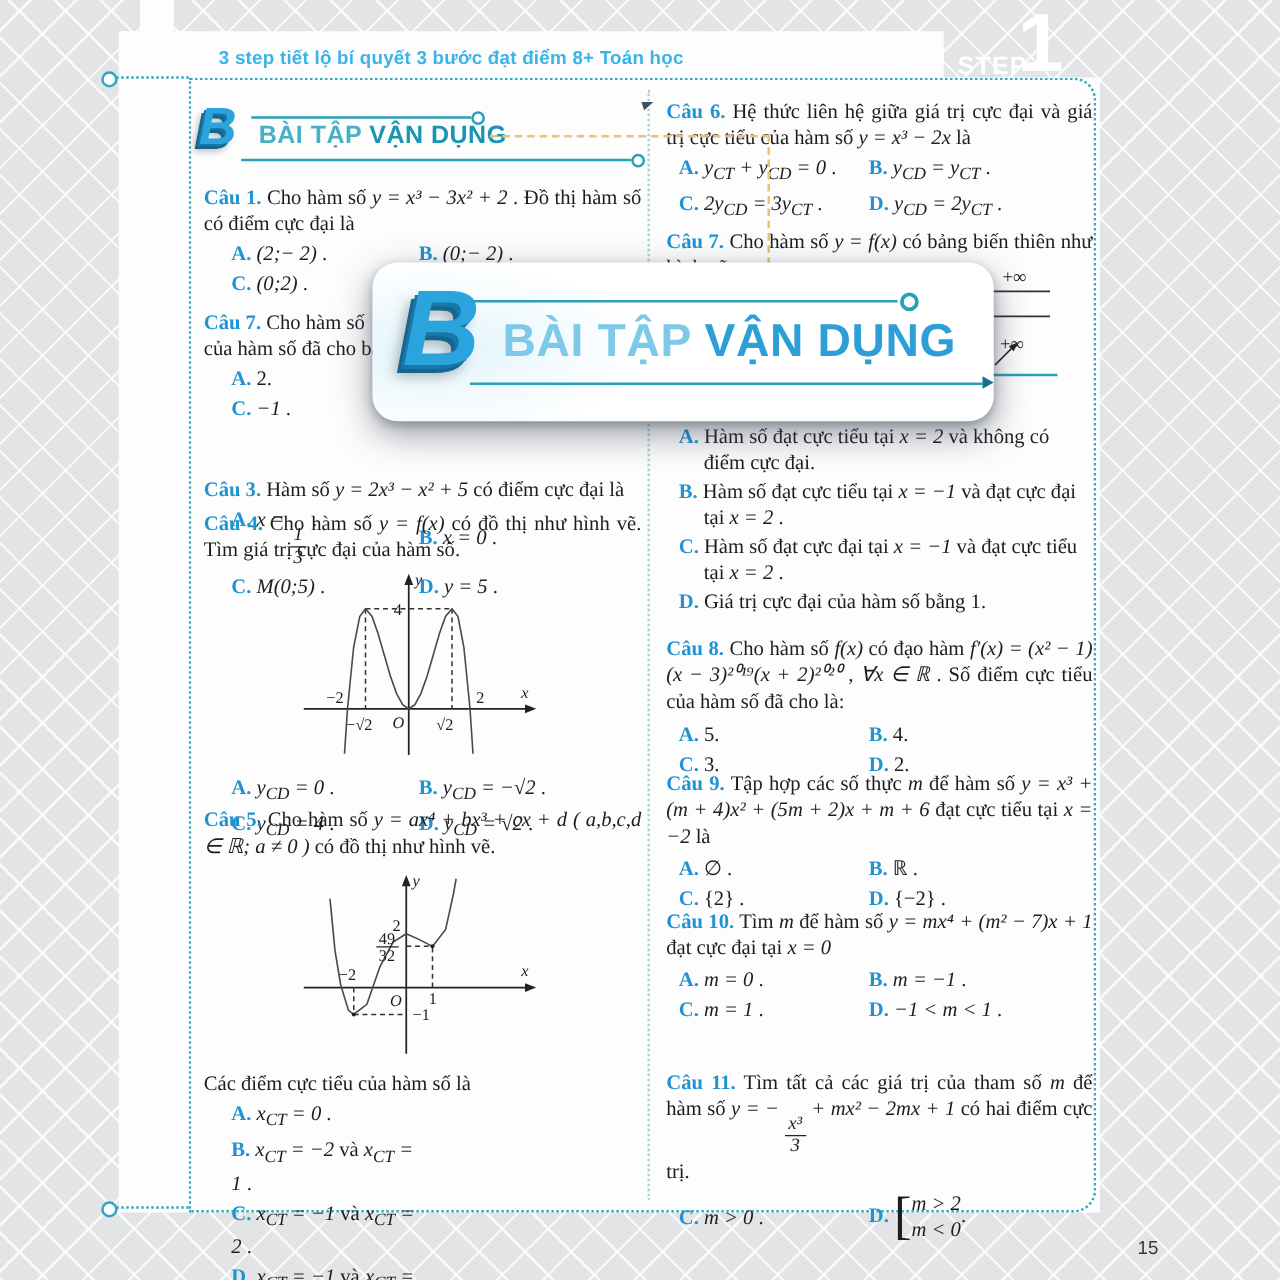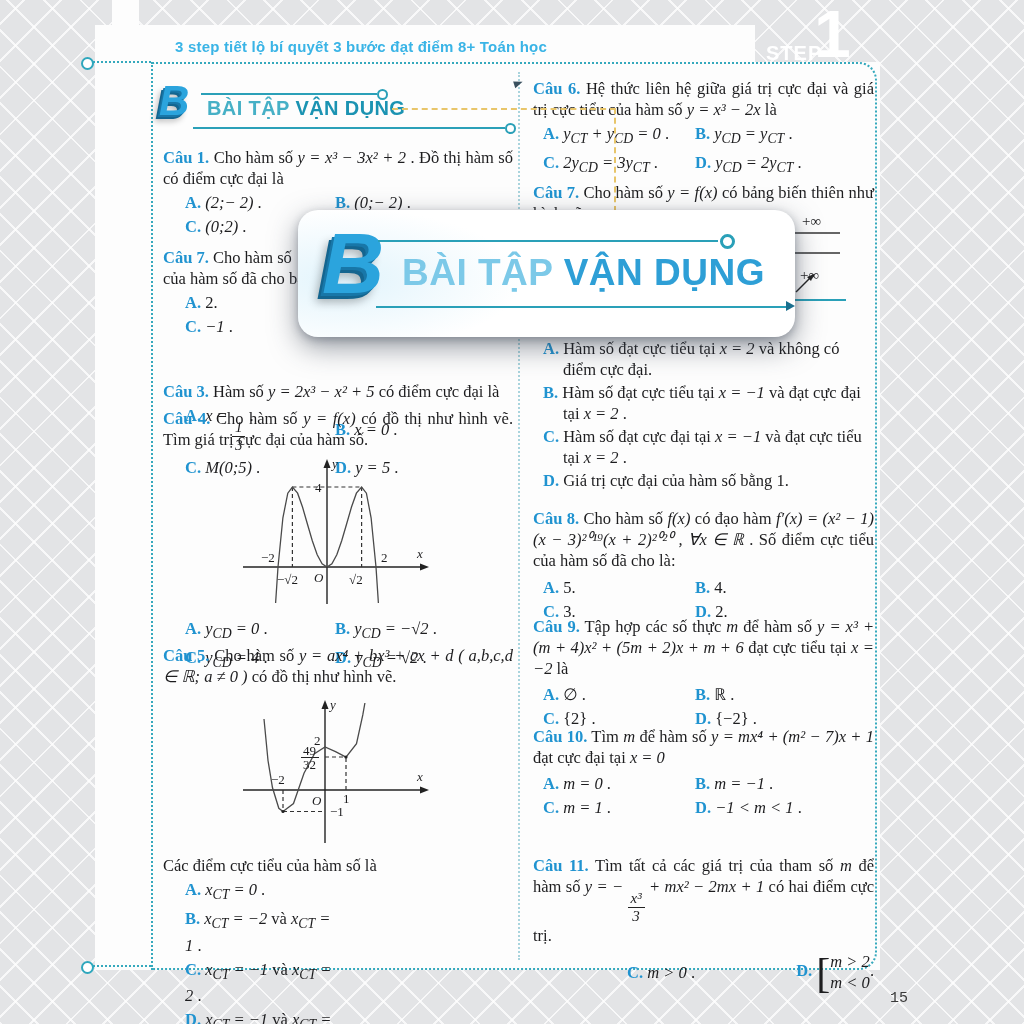--- a/index.html
+++ b/index.html
@@ -10,21 +10,21 @@
       repeating-linear-gradient(-45deg, rgba(255,255,255,.75) 0 2px, transparent 2px 26px);
     font-family:"Liberation Sans",sans-serif;}
   .abs{position:absolute;}
   
   #page{left:95px;top:62px;width:785px;height:908px;background:#fdfdfd;z-index:1;}
   #headstrip{left:95px;top:25px;width:660px;height:37px;background:#fdfdfd;z-index:1;}
   #notch{left:112px;top:0;width:27px;height:28px;background:#fdfdfd;z-index:1;}
   #tagline{left:175px;top:38px;font-size:15px;font-weight:700;color:#3ab4e6;z-index:2;letter-spacing:.2px;}
   #stepword{left:766px;top:42px;font-size:20px;font-weight:900;color:#fff;letter-spacing:1px;z-index:2;}
   #stepdigit{left:814px;top:2px;font-size:66px;line-height:64px;font-weight:900;color:#fff;z-index:2;}
-  #pagenum{left:890px;top:990px;font-size:15px;color:#3a3a3a;z-index:2;font-family:Liberation Mono, monospace;}
+  #pagenum{left:910px;top:990px;font-size:15px;color:#3a3a3a;z-index:2;}
   
   #frame{left:151px;top:62px;width:722px;height:904px;border:2px dotted #35a9bd;border-radius:0 18px 18px 0;z-index:2;}
   .extline{width:61px;height:0;border-top:2px dotted #35a9bd;z-index:2;}
   .cornerdot{width:9px;height:9px;border:2px solid #2fa7bd;border-radius:50%;background:#fff;z-index:3;}
   #divider{left:518px;top:72px;height:888px;width:0;border-left:2px dotted #a9d4dd;z-index:2;}
   
   .callout-h{left:392px;top:108px;width:224px;height:0;border-top:2px dashed #e8c56a;z-index:4;}
   .callout-v{left:614px;top:108px;width:0;height:104px;border-left:2px dashed #e8c56a;z-index:4;}
   #penmark{left:514px;top:80px;width:0;height:0;border-left:9px solid #3a505e;border-top:3px solid transparent;border-bottom:4px solid transparent;transform:rotate(-18deg);z-index:4;}
   
@@ -288,21 +288,21 @@
         <span class="opt"><span class="okey">C.</span> <span><i>m = 1</i> .</span></span>
         <span class="opt"><span class="okey">D.</span> <span><i>−1 &lt; m &lt; 1</i> .</span></span>
       </div>
     </div>
 
     <div class="qb" style="top:741px;margin-top:36px;">
       <p class="qt"><span class="qlabel">Câu 11.</span> <span>Tìm tất cả các giá trị của tham số <i>m</i> để hàm số <i>y = − <span class="fr">
                 <span class="fn">x³</span>
                 <span class="fd">3</span>
               </span> + mx² − 2mx + 1</i> có hai điểm cực trị.</span></p>
-      <div class="orow tall" style="min-height:48px;text-align:right;">
+      <div class="orow tall" style="min-height:48px;">
         <span class="opt"><span class="okey">C.</span> <span><i>m &gt; 0</i> .</span></span>
         <span class="opt"><span class="okey">D.</span>
           <span class="brk">[</span><span class="cases">
               <span>m &gt; 2</span>
               <span>m &lt; 0</span>
             </span><span>.</span></span>
       </div>
     </div>
   </div>
 

